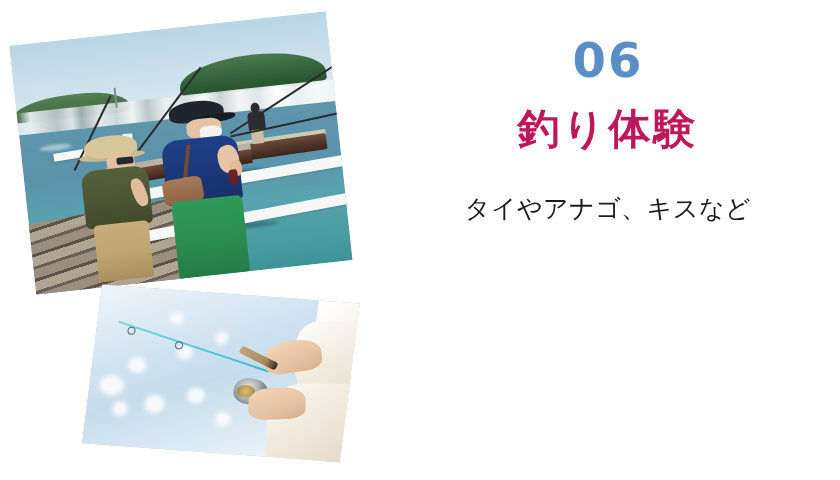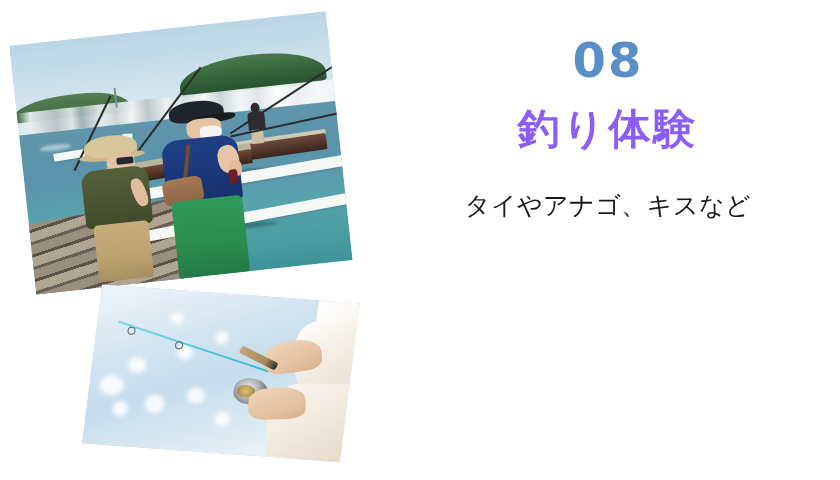--- a/index.html
+++ b/index.html
@@ -423,26 +423,26 @@
     letter-spacing: 2px;
     color: #5a8ec6;
     line-height: 1;
     margin: 0 0 22px 0;
   }
   .section-title {
     font-family: "DejaVu Sans", sans-serif;
     font-size: 42px;
     font-weight: 700;
     letter-spacing: 3px;
-    color: #8b5cf6;
+    color: #be185d;
     line-height: 1.1;
     margin: 0 0 36px 0;
   }
   .lead {
-    font-family: Liberation Mono, monospace;
+    font-family: Liberation Sans, sans-serif;
     font-size: 25px;
     font-weight: 400;
     color: #1b1b1b;
     line-height: 1.62;
     text-align: center;
     margin: 0 0 30px 0;
     letter-spacing: 0.5px;
   }
   .lead .line { display: block; white-space: nowrap; }
   .note {
@@ -554,21 +554,21 @@
       <div class="arm-upper"></div>
       <div class="rod-grip"></div>
       <div class="spin-reel"></div>
       <div class="spin-reel-spool"></div>
       <div class="sleeve-bottom"></div>
       <div class="arm-lower"></div>
     </div>
   </div>
 
   <div class="content">
-    <div class="step-number">08</div>
+    <div class="step-number">06</div>
 
     <h2 class="section-title">釣り体験</h2>
 
     <p class="lead">
       <span class="line">タイやアナゴ、キスなど</span>
     </p>
 
   </div>
 
 </div>

